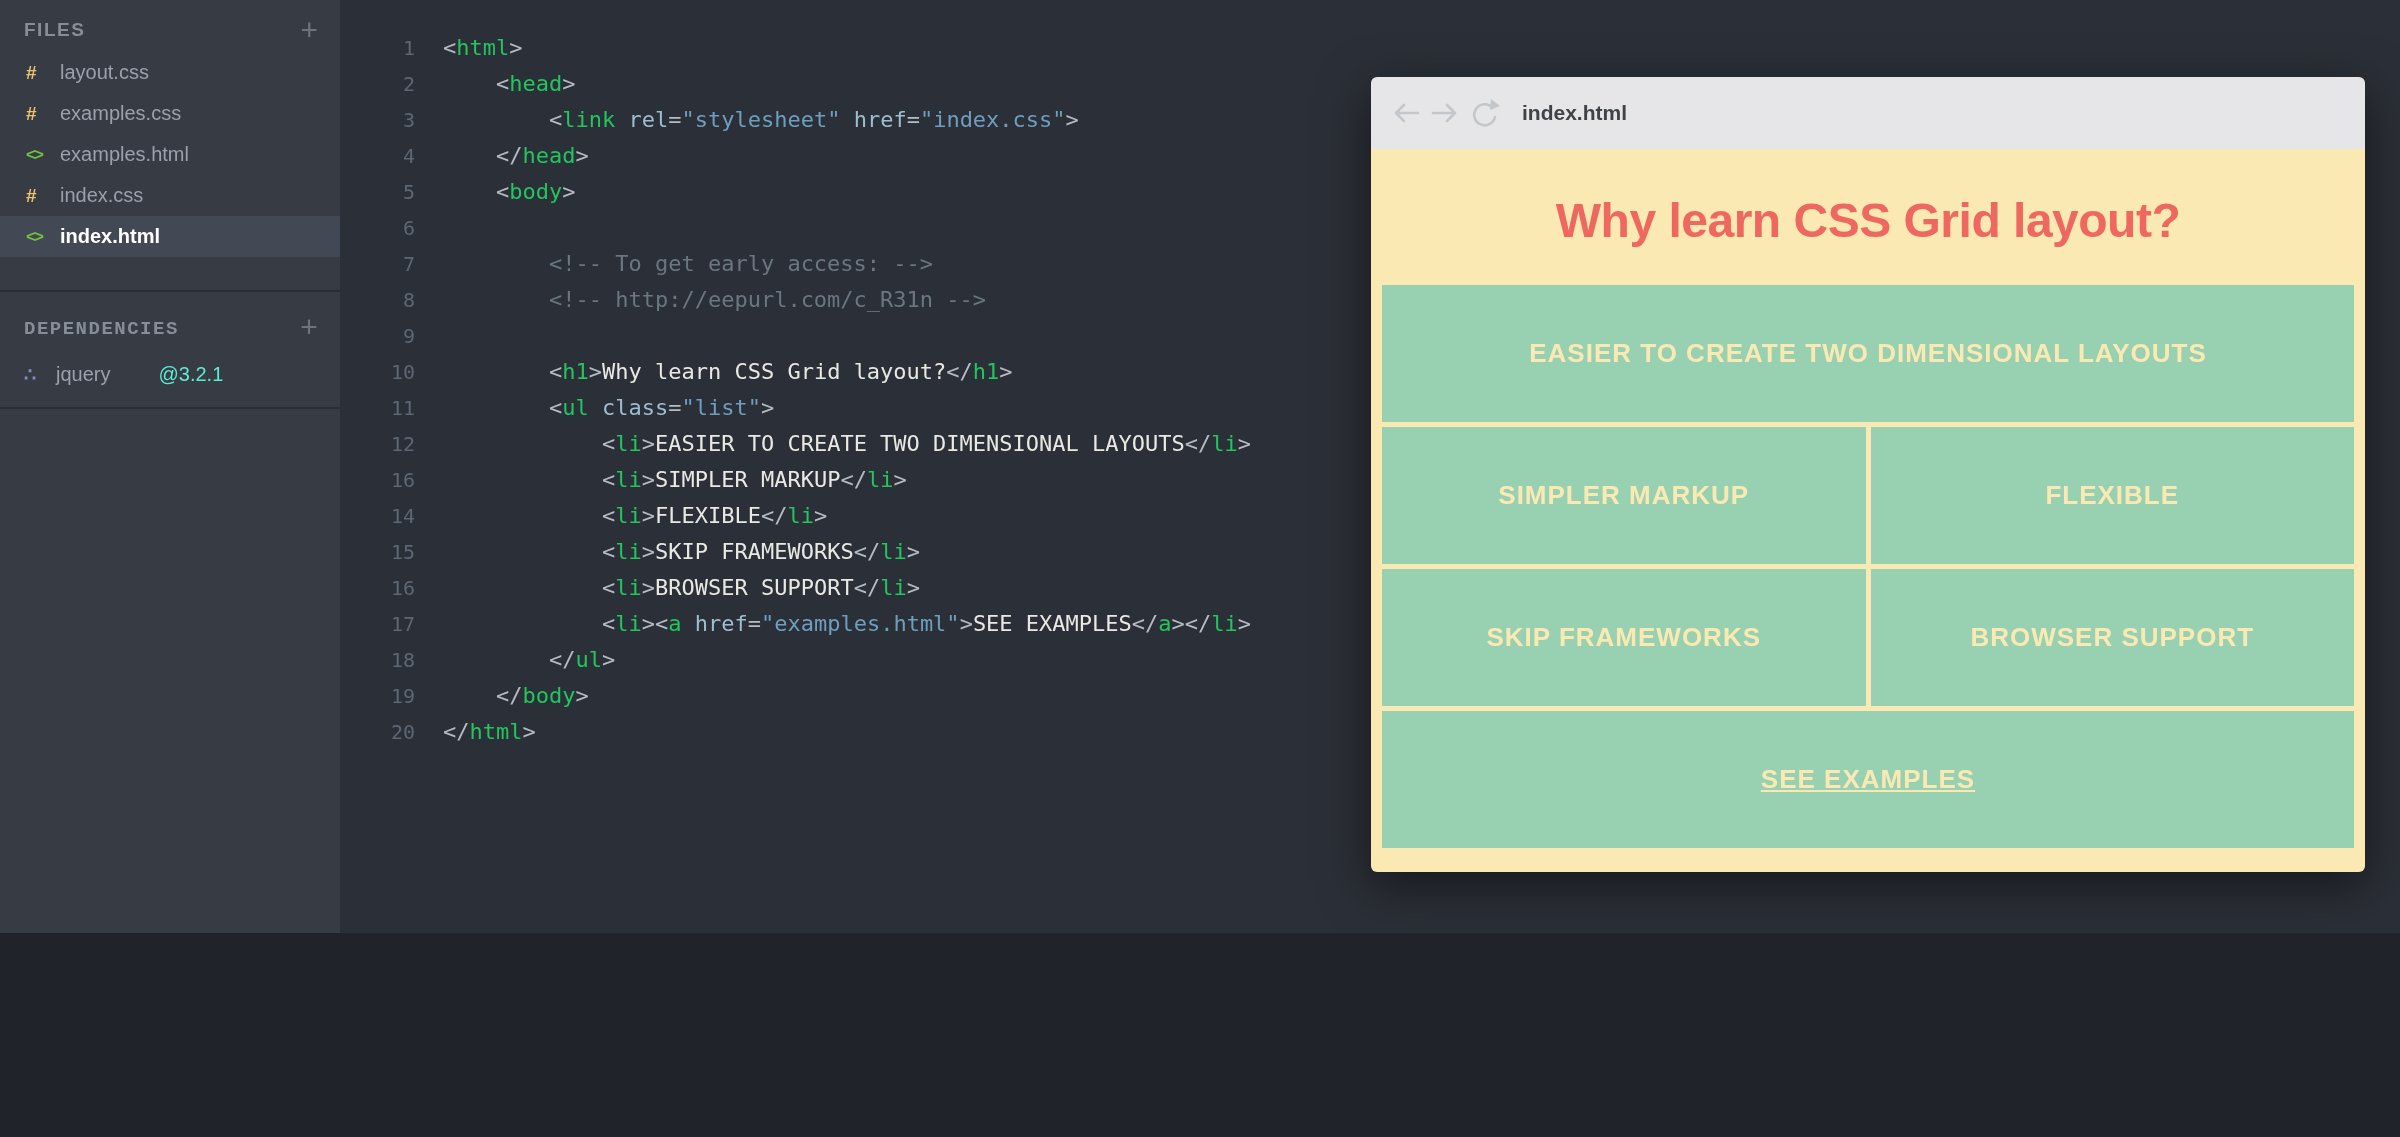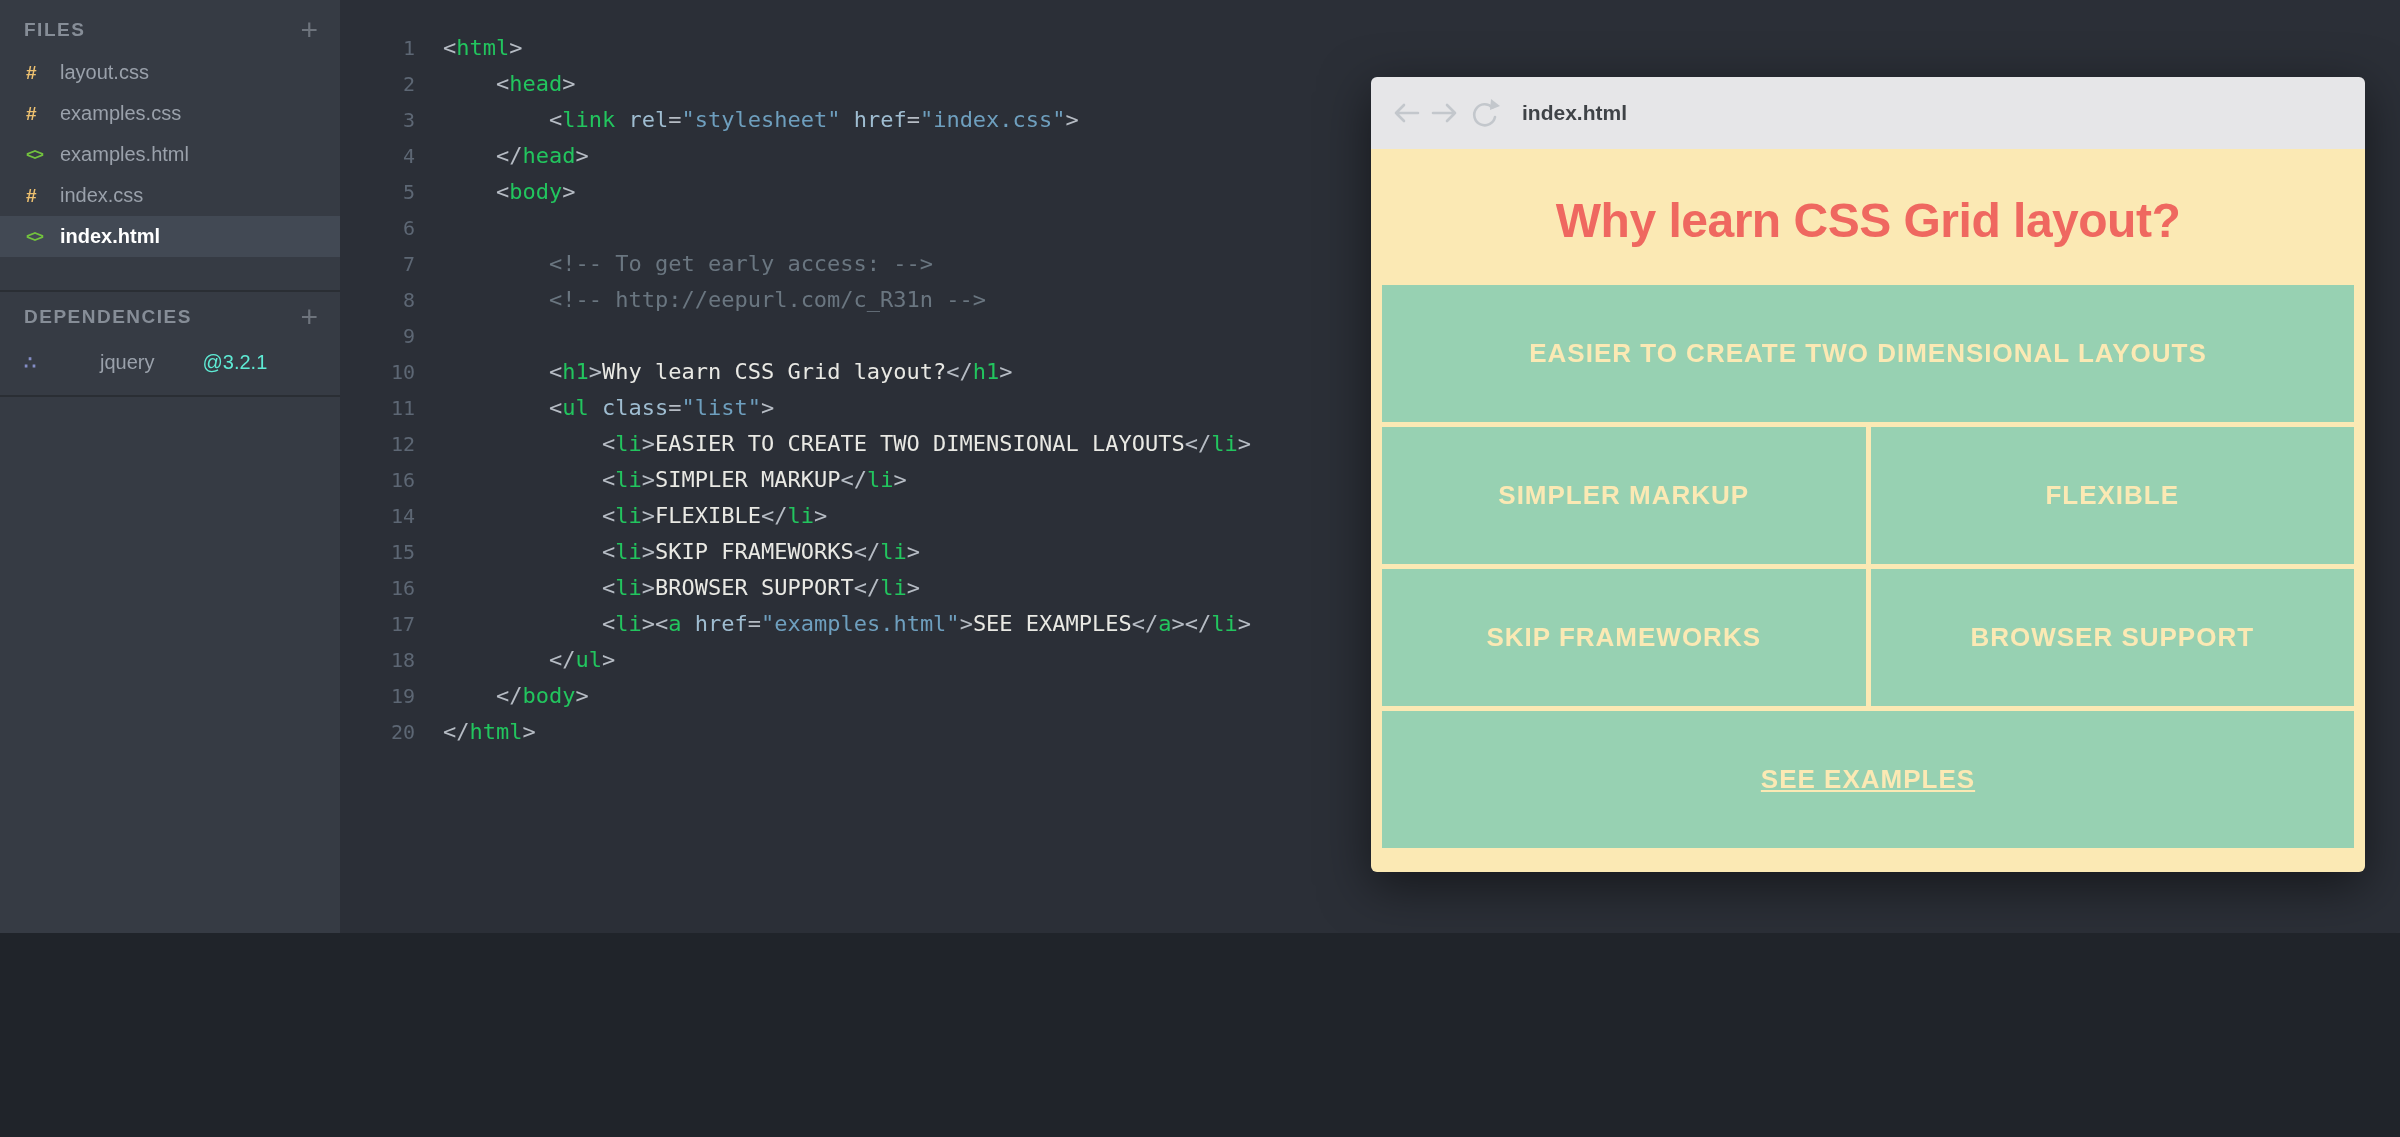--- a/index.html
+++ b/index.html
@@ -2,35 +2,35 @@
 <html style="--page-bg: #fbe9b4; --box-bg: #97d1b2; --heading-color: #ef6860; --play-color: #7ca6f7;"><head>
 <meta charset="utf-8">
 <style>
   html,body{margin:0;padding:0;background:#20242a;}
   .app{position:relative;width:2400px;height:933px;overflow:hidden;
        background:#2b2f37;font-family:"Liberation Sans",sans-serif;}
 
   
   .sidebar{position:absolute;left:0;top:0;width:340px;height:1137px;background:#363b44;}
   .side-header{display:flex;align-items:center;height:44px;padding:0 22px 0 24px;margin-top:8px;}
-  .side-header.dep{margin-top:0;height:50px;}
+  .side-header.dep{margin-top:12px;height:50px;font-family:Liberation Mono, monospace;}
   .side-title{flex:1;font-size:19px;font-weight:700;letter-spacing:1.5px;color:#868d97;}
   .plus{color:#6e747d;font-size:30px;font-weight:300;line-height:30px;cursor:pointer;}
   .frow{display:flex;align-items:center;height:41px;padding-left:26px;color:#9aa1ab;cursor:pointer;}
   .frow.sel{background:#424954;color:#ffffff;font-weight:700;}
   .ficon{width:34px;font-size:19px;font-weight:700;}
   .ficon.css{color:#eec170;}
   .ficon.html{color:#72c23e;font-size:17px;letter-spacing:-2px;}
   .flabel{font-size:20px;}
   .divider{height:2px;background:#2a2e34;}
   .divider.d1{margin-top:33px;}
   .divider.d2{margin-top:12px;}
   .dep-row{display:flex;align-items:center;height:41px;padding-left:24px;}
   .dep-icon{width:32px;color:#848dc6;font-size:19px;font-weight:700;}
-  .dep-name{font-size:20px;color:#9aa1ab;margin-left:44px;}
+  .dep-name{font-size:20px;color:#9aa1ab;}
   .dep-ver{font-size:20px;color:#5eead4;margin-left:48px;}
 
   
   .editor{position:absolute;left:340px;top:0;right:0;bottom:0;background:#2b2f37;
           padding-top:30px;font-family:"DejaVu Sans Mono","Liberation Mono",monospace;font-size:22px;}
   .cl{line-height:36px;white-space:pre;}
   .ln{display:inline-block;width:75px;text-align:right;padding-right:28px;color:#5d6774;font-size:20px;}
   .tk-p{color:#b6bcc4;}
   .tk-t{color:#22c55e;}
   .tk-a{color:#9fbdd1;}

